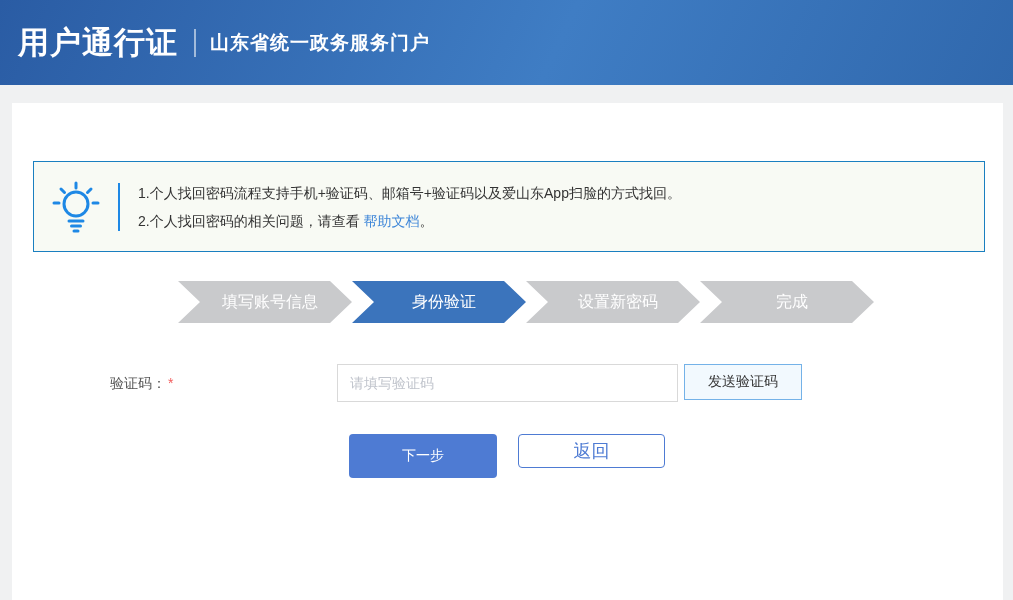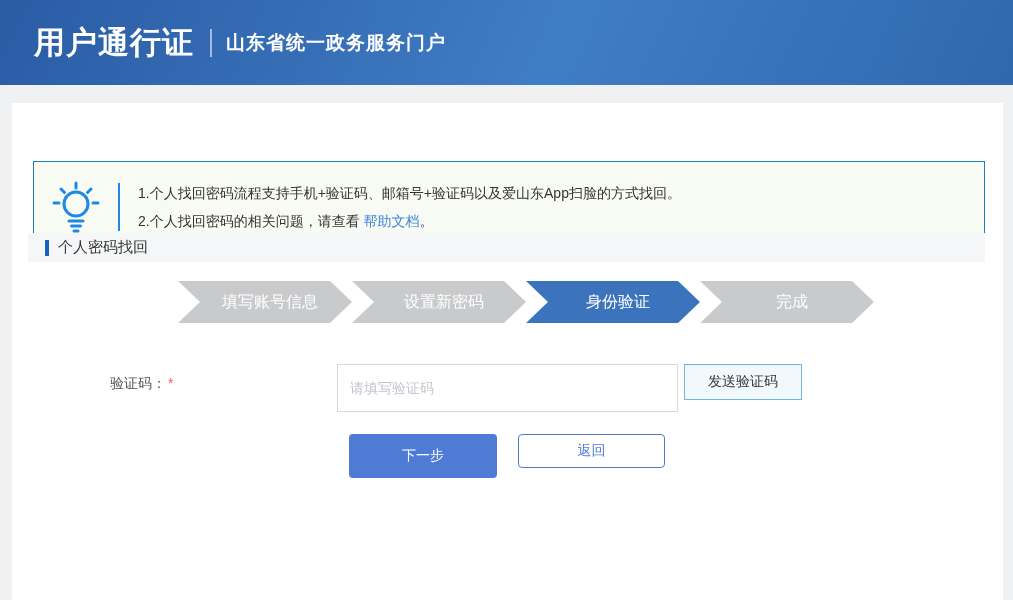--- a/index.html
+++ b/index.html
@@ -11,21 +11,21 @@
     overflow:hidden;
   }
 
   
   .header {
     position:absolute; left:0; top:0; width:1013px; height:85px;
     background:linear-gradient(115deg,
       var(--header_gradient_start,#2a5ca4) 0%,
       var(--header_gradient_mid,#3f7dc4) 55%,
       var(--header_gradient_end,#3068ad) 100%);
-    display:flex; align-items:center; padding-left:34px;
+    display:flex; align-items:center; padding-left:18px;
     color:#fff;
   }
   .header-title { font-size:31px; font-weight:bold; letter-spacing:1px; }
   .header-sep { width:2px; height:28px; background:rgba(255,255,255,.55); margin:0 14px 0 16px; }
   .header-subtitle { font-size:19px; font-weight:bold; letter-spacing:1px; }
 
   
   .panel {
     position:absolute; left:12px; top:103px; width:991px; height:497px;
     background:#ffffff;
@@ -63,21 +63,21 @@
   }
   .step.active { background:var(--accent_blue,#3b74bc); }
 
   
   .captcha-label {
     position:absolute; left:98px; top:261px; width:200px; height:38px;
     line-height:38px; text-align:left; font-size:14px; color:#555;
   }
   .req { color:var(--required_red,#f25c5c); margin-left:2px; }
   .captcha-input {
-    position:absolute; left:325px; top:261px; width:341px; height:48px;
+    position:absolute; left:325px; top:261px; width:341px; height:38px;
     border:1px solid #d9d9d9; background:#fff; padding:0 12px;
     font-size:14px; color:#333; outline:none;
     font-family:"Liberation Sans","DejaVu Sans",sans-serif;
   }
   .captcha-input::placeholder { color:#c0c4cc; }
   .send-btn {
     position:absolute; left:672px; top:261px; width:118px; height:36px;
     border:1px solid var(--send_border,#74b2e8);
     background:var(--send_bg,#f2f9fe);
     font-size:14px; color:#333; cursor:pointer;
@@ -88,21 +88,21 @@
   .next-btn {
     position:absolute; left:337px; top:331px; width:148px; height:44px;
     background:var(--button_blue,#4e7bd3); color:#fff; border:none; border-radius:4px;
     font-size:14px; cursor:pointer;
     font-family:"Liberation Sans","DejaVu Sans",sans-serif;
   }
   .back-btn {
     position:absolute; left:506px; top:331px; width:147px; height:34px;
     background:#fff; color:var(--button_blue,#4e7bd3);
     border:1px solid var(--button_blue,#4e7bd3); border-radius:4px;
-    font-size:14px; cursor:pointer;
+    font-size:18px; cursor:pointer;
     font-family:Liberation Serif, serif;
     text-align:center;
   }
 </style>
 </head>
 <body>
 
 <div class="header">
   <span class="header-title">用户通行证</span>
   <span class="header-sep"></span>
@@ -125,34 +125,30 @@
         <line x1="24" y1="52" x2="28" y2="52"></line>
       </svg>
     </div>
     <div class="notice-divider"></div>
     <div class="notice-text">
       <div>1.个人找回密码流程支持手机+验证码、邮箱号+验证码以及爱山东App扫脸的方式找回。</div>
       <div><span>2.个人找回密码的相关问题，请查看 </span><a class="notice-link">帮助文档</a><span>。</span></div>
     </div>
   </div>
 
-  <div class="section-bar">
-    <div class="section-accent"></div>
-    <div class="section-title">个人密码找回</div>
-  </div>
 
   <div class="steps">
     <div class="step">
         <span>填写账号信息</span>
       </div>
+    <div class="step active">
+        <span>身份验证</span>
+      </div>
     <div class="step">
         <span>设置新密码</span>
-      </div>
-    <div class="step active">
-        <span>身份验证</span>
       </div>
     <div class="step">
         <span>完成</span>
       </div>
   </div>
 
   <div class="captcha-label"><span>验证码：</span><span class="req">*</span></div>
   <input class="captcha-input" type="text" placeholder="请填写验证码" style="">
   <button class="send-btn">发送验证码</button>
 

